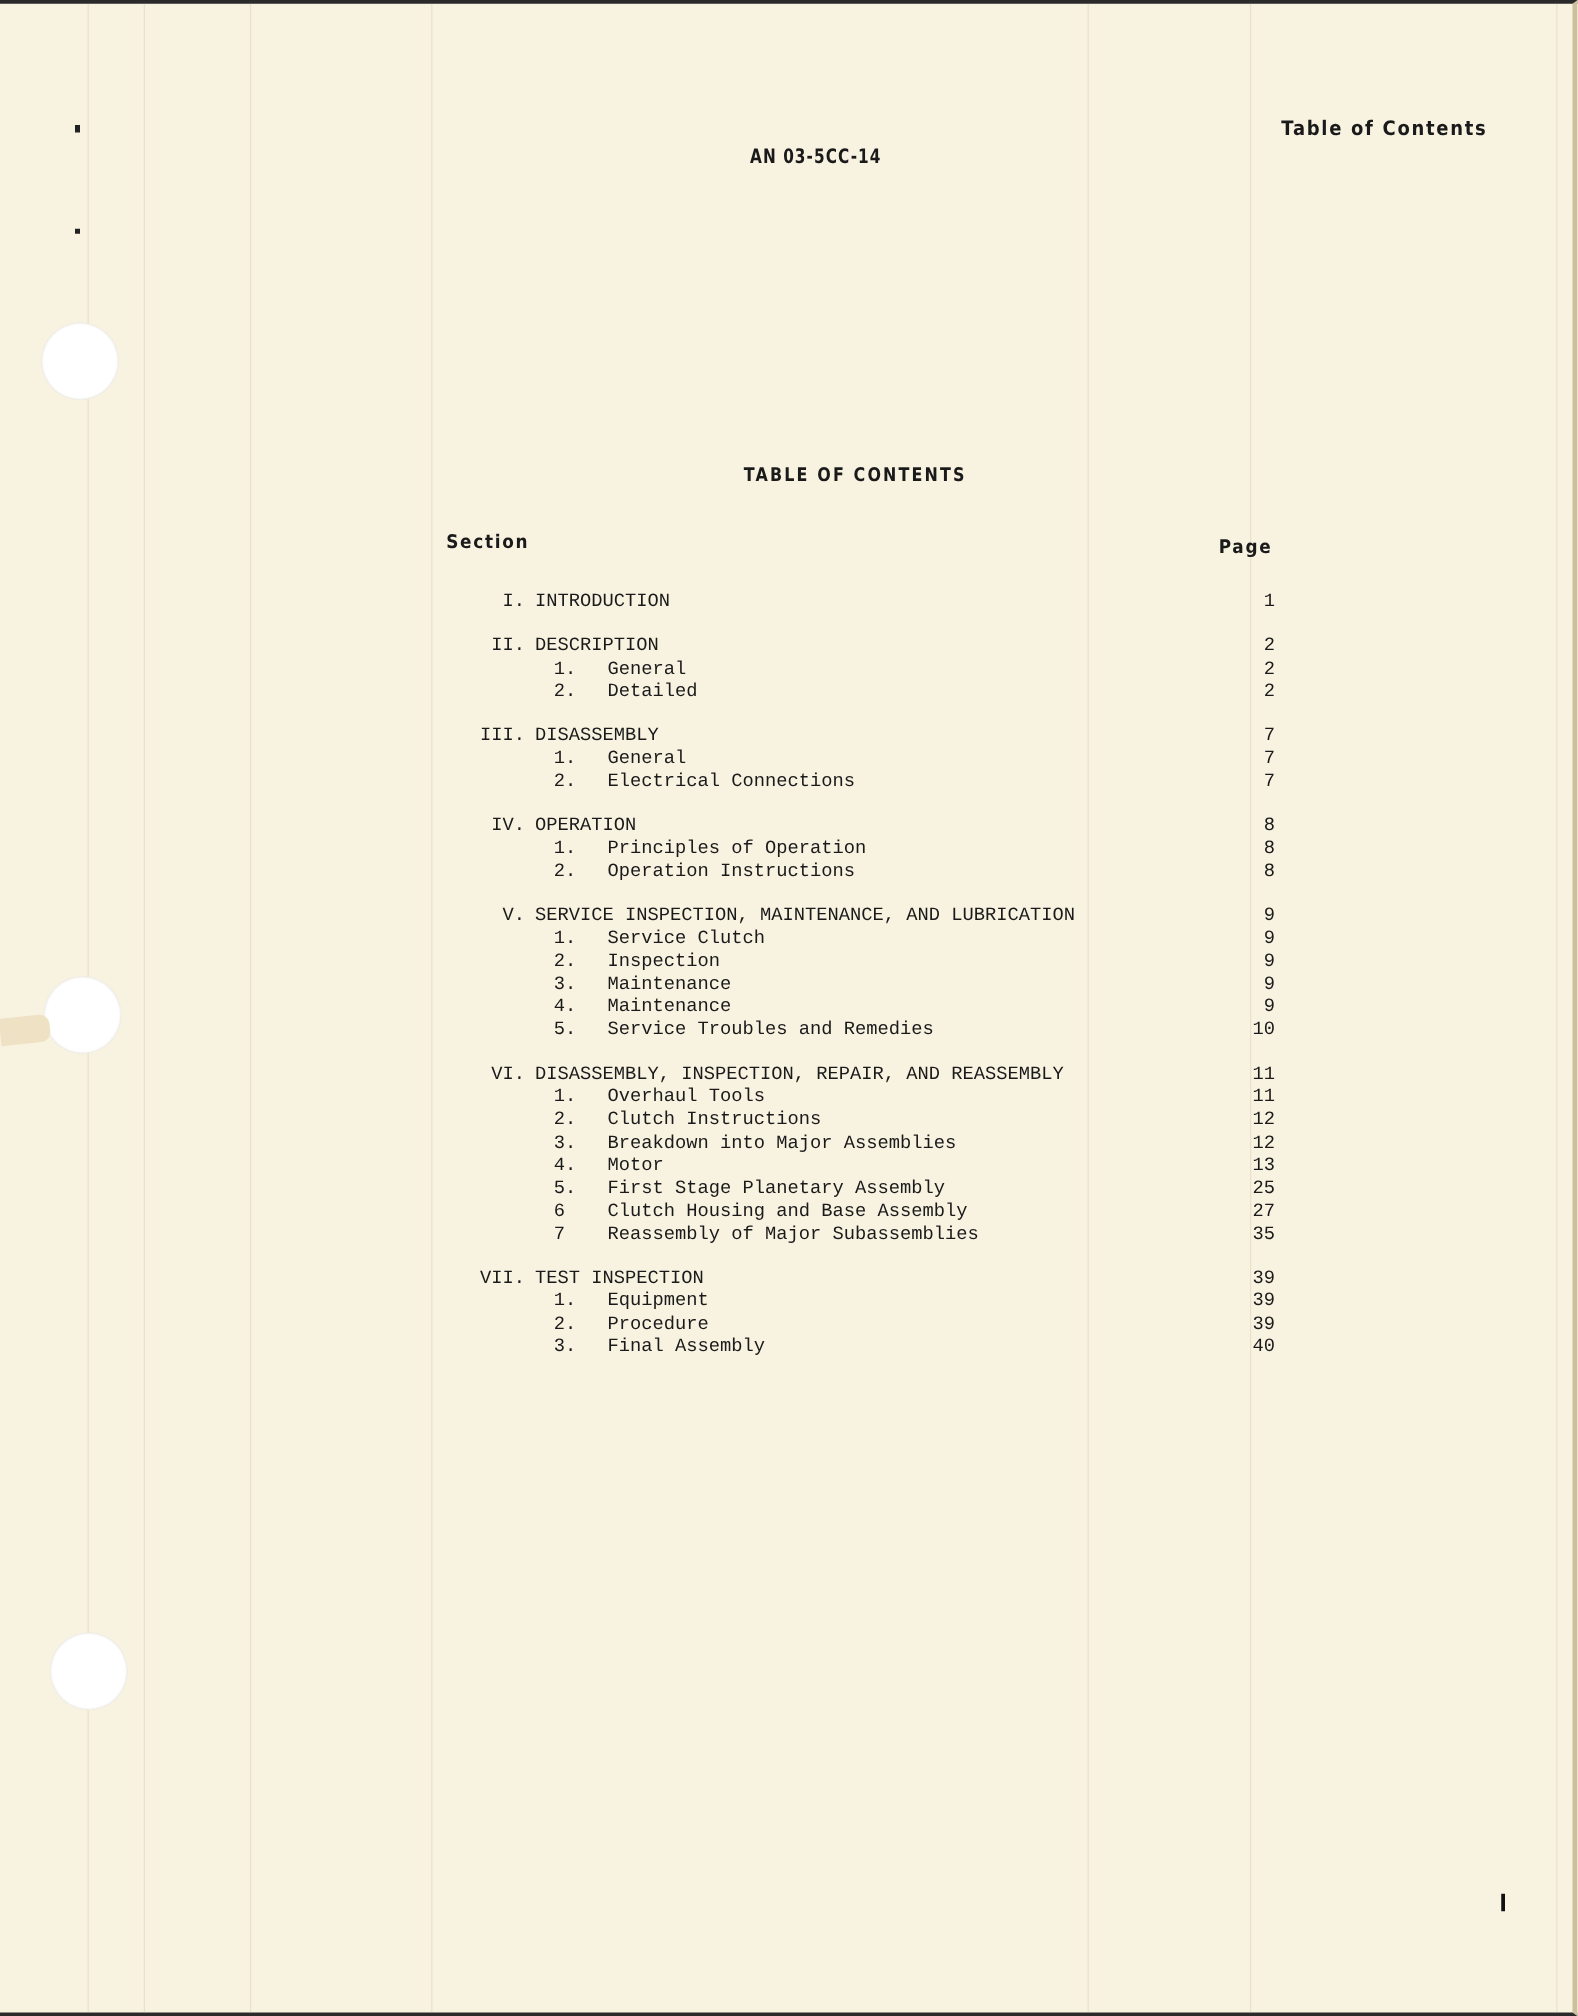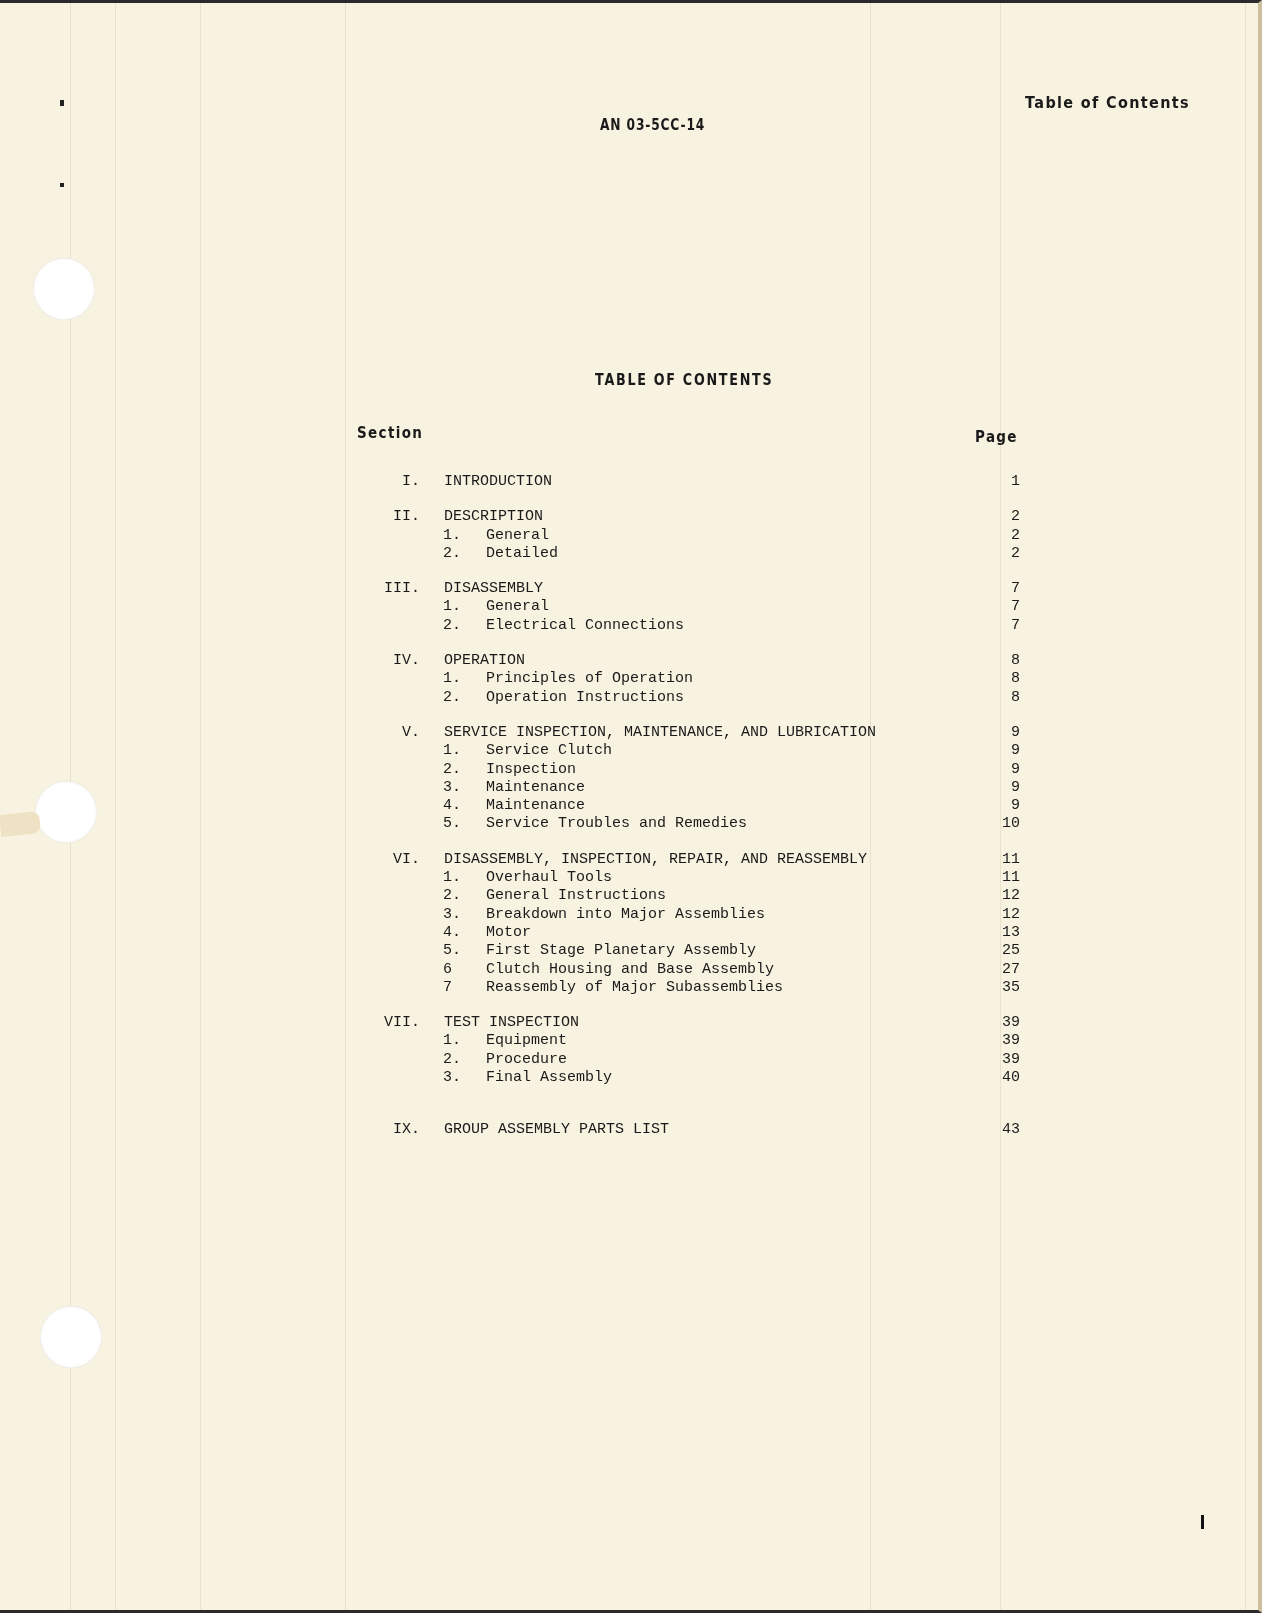--- a/index.html
+++ b/index.html
@@ -48,21 +48,21 @@
     position: absolute; font-family: "DejaVu Sans", sans-serif; font-weight: bold;
     font-size: 15px; letter-spacing: 1.5px; transform: scaleX(0.9); transform-origin: left;
   }
   .toc { position: absolute; left: 340px; top: 470px; width: 680px; }
   .row {
     position: relative; height: 18.3px; font-size: 15px; line-height: 18px;
     font-family: "Liberation Mono", monospace; white-space: pre;
   }
   .row .num { position: absolute; right: 600px; text-align: right; }
   .row.sub .num { right: auto; left: 103px; }
-  .row .label { position: absolute; left: 104px; }
+  .row .label { position: absolute; left: 88px; }
   .row.sub .label { left: 146px; }
   .row .page-no { position: absolute; right: 0; width: 40px; text-align: right; }
   .gap { height: 17px; }
   .folio { position: absolute; left: 1201px; top: 1512px; width: 3px; height: 14px; background: #111; }
 </style>
 </head>
 <body>
 
 <div class="page">
   <div class="vline" style="left:70px"></div>
@@ -105,30 +105,29 @@
       <div class="gap"></div>
       <div class="row"><span class="num">V.</span><span class="label">SERVICE INSPECTION, MAINTENANCE, AND LUBRICATION</span><span class="page-no">9</span></div>
       <div class="row sub"><span class="num">1.</span><span class="label">Service Clutch</span><span class="page-no">9</span></div>
       <div class="row sub"><span class="num">2.</span><span class="label">Inspection</span><span class="page-no">9</span></div>
       <div class="row sub"><span class="num">3.</span><span class="label">Maintenance</span><span class="page-no">9</span></div>
       <div class="row sub"><span class="num">4.</span><span class="label">Maintenance</span><span class="page-no">9</span></div>
       <div class="row sub"><span class="num">5.</span><span class="label">Service Troubles and Remedies</span><span class="page-no">10</span></div>
       <div class="gap"></div>
       <div class="row"><span class="num">VI.</span><span class="label">DISASSEMBLY, INSPECTION, REPAIR, AND REASSEMBLY</span><span class="page-no">11</span></div>
       <div class="row sub"><span class="num">1.</span><span class="label">Overhaul Tools</span><span class="page-no">11</span></div>
-      <div class="row sub"><span class="num">2.</span><span class="label">General Instructions</span><span class="page-no">12</span></div>
+      <div class="row sub"><span class="num">2.</span><span class="label">Clutch Instructions</span><span class="page-no">12</span></div>
       <div class="row sub"><span class="num">3.</span><span class="label">Breakdown into Major Assemblies</span><span class="page-no">12</span></div>
       <div class="row sub"><span class="num">4.</span><span class="label">Motor</span><span class="page-no">13</span></div>
       <div class="row sub"><span class="num">5.</span><span class="label">First Stage Planetary Assembly</span><span class="page-no">25</span></div>
       <div class="row sub"><span class="num">6</span><span class="label">Clutch Housing and Base Assembly</span><span class="page-no">27</span></div>
       <div class="row sub"><span class="num">7</span><span class="label">Reassembly of Major Subassemblies</span><span class="page-no">35</span></div>
       <div class="gap"></div>
       <div class="row"><span class="num">VII.</span><span class="label">TEST INSPECTION</span><span class="page-no">39</span></div>
       <div class="row sub"><span class="num">1.</span><span class="label">Equipment</span><span class="page-no">39</span></div>
       <div class="row sub"><span class="num">2.</span><span class="label">Procedure</span><span class="page-no">39</span></div>
       <div class="row sub"><span class="num">3.</span><span class="label">Final Assembly</span><span class="page-no">40</span></div>
       <div class="gap"></div>
       <div class="gap"></div>
-      <div class="row"><span class="num">IX.</span><span class="label">GROUP ASSEMBLY PARTS LIST</span><span class="page-no">43</span></div>
     </div>
 
   <div class="folio"></div>
 </div>
 
 </body></html>

